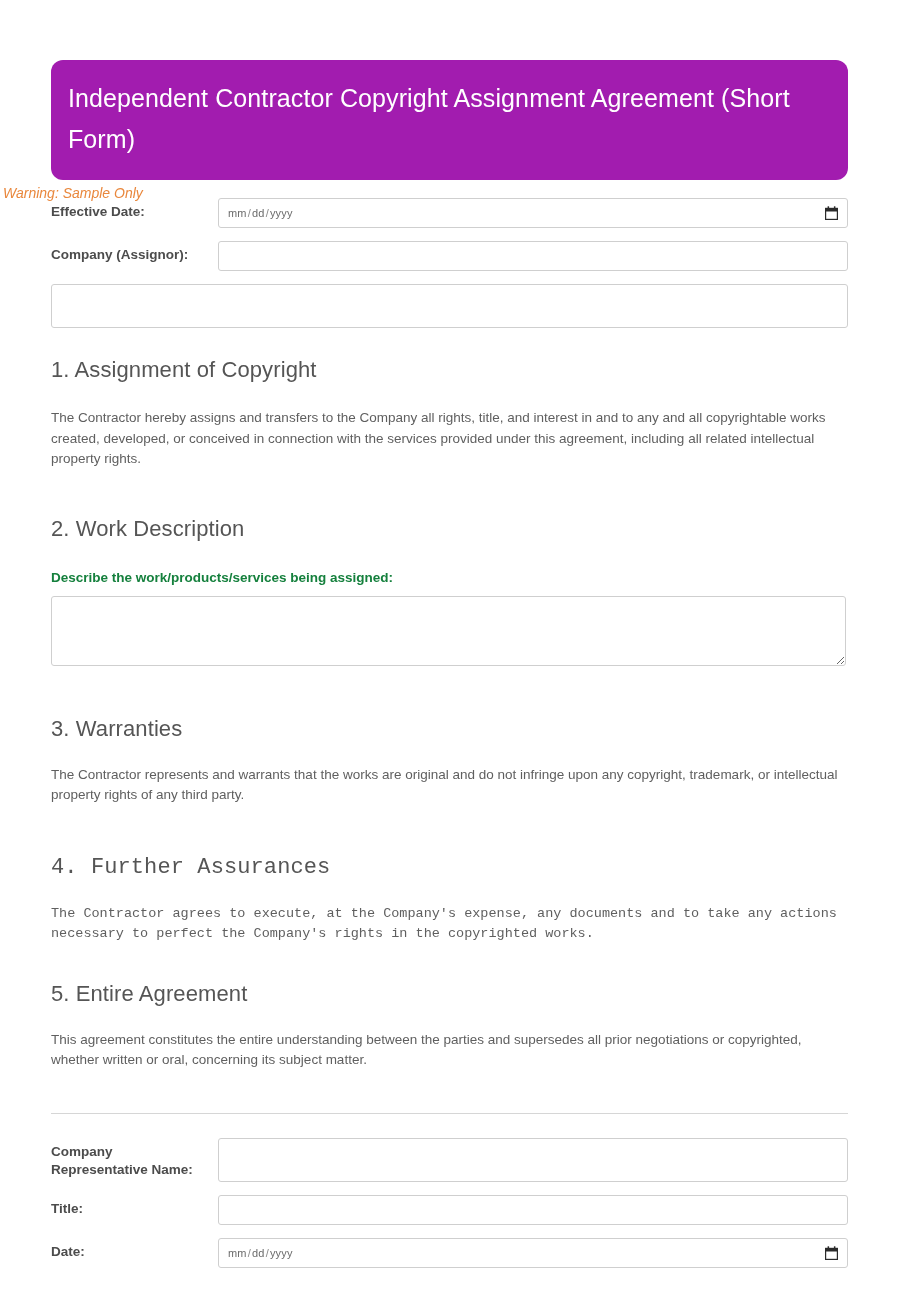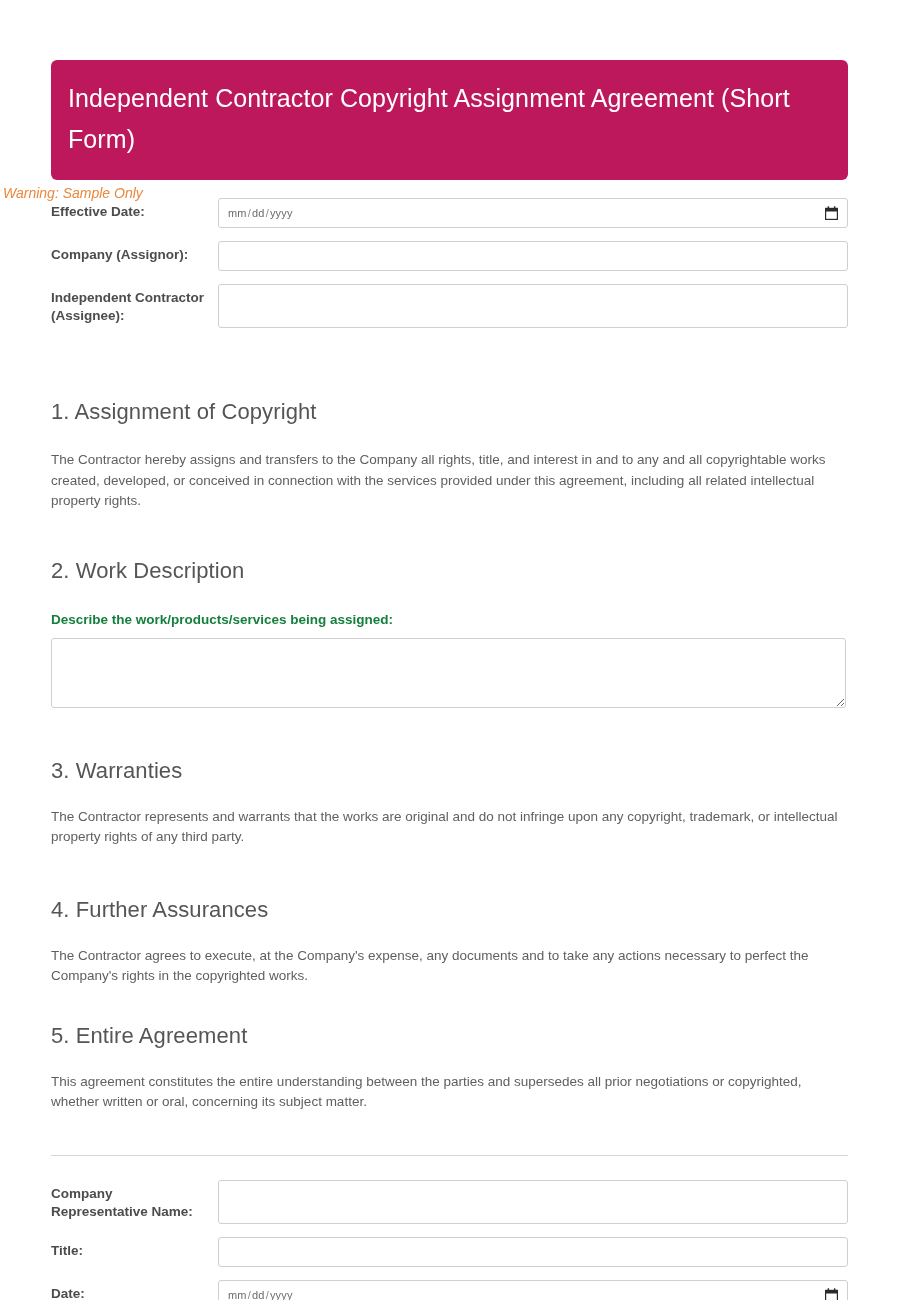--- a/index.html
+++ b/index.html
@@ -27,24 +27,24 @@
   .doc {
     position: absolute;
     left: 51px;
     top: 0;
     width: 797px;
   }
 
   
   .doc-header {
     margin-top: 60px;
-    background: #be185d;
+    background: #a21caf;
     color: #ffffff;
     padding: 18px 17px 20px 17px;
-    border-radius: 6px;
+    border-radius: 12px;
     font-size: 25px;
     line-height: 41px;
     font-weight: normal;
     letter-spacing: 0.1px;
   }
 
   
   .sample-warning {
     position: absolute;
     left: 3px;
@@ -129,21 +129,21 @@
     letter-spacing: 0.1px;
   }
   p.section-body {
     font-size: 13.5px;
     line-height: 20.5px;
     color: #5f5f5f;
     margin: 0;
     padding: 0;
   }
 
-  .sec-1 { margin-top: 71px; }
+  .sec-1 { margin-top: 29px; }
   .sec-1 .section-body { margin-top: 25px; }
 
   .sec-2 { margin-top: 46px; }
   .sec-2 .sub-label {
     margin-top: 27px;
     font-size: 13.5px;
     font-weight: bold;
     color: #15803d;
     line-height: 18px;
   }
@@ -160,21 +160,21 @@
     border: 1px solid #cfcfcf;
     border-radius: 3px;
     padding: 6px 8px;
     outline: none;
     resize: vertical;
   }
 
   .sec-3 { margin-top: 50px; }
   .sec-3 .section-body { margin-top: 23px; }
 
-  .sec-4 { margin-top: 49px; }
+  .sec-4 { margin-top: 49px; font-family: Liberation Mono, monospace; }
   .sec-4 .section-body { margin-top: 23px; }
 
   .sec-5 { margin-top: 36px; }
   .sec-5 .section-body { margin-top: 23px; }
 
   hr.divider {
     border: none;
     border-top: 1px solid #d6d6d6;
     margin: 42px 0 0 0;
     height: 0;
@@ -213,21 +213,20 @@
       </div>
 
       <div class="field-row">
         <div class="field-label">Company (Assignor):</div>
         <div class="field-control">
           <input class="text-input" type="text" value="" style="">
         </div>
       </div>
 
       <div class="field-row">
-        <div class="field-label">Independent Contractor (Assignee):</div>
         <div class="field-control">
           <input class="text-input taller" type="text" value="" style="">
         </div>
       </div>
 
     </div>
 
     <div class="sec-1">
       <h2 class="section-title">1. Assignment of Copyright</h2>
       <p class="section-body">The Contractor hereby assigns and transfers to the Company all rights, title, and interest in and to any and all copyrightable works created, developed, or conceived in connection with the services provided under this agreement, including all related intellectual property rights.</p>

